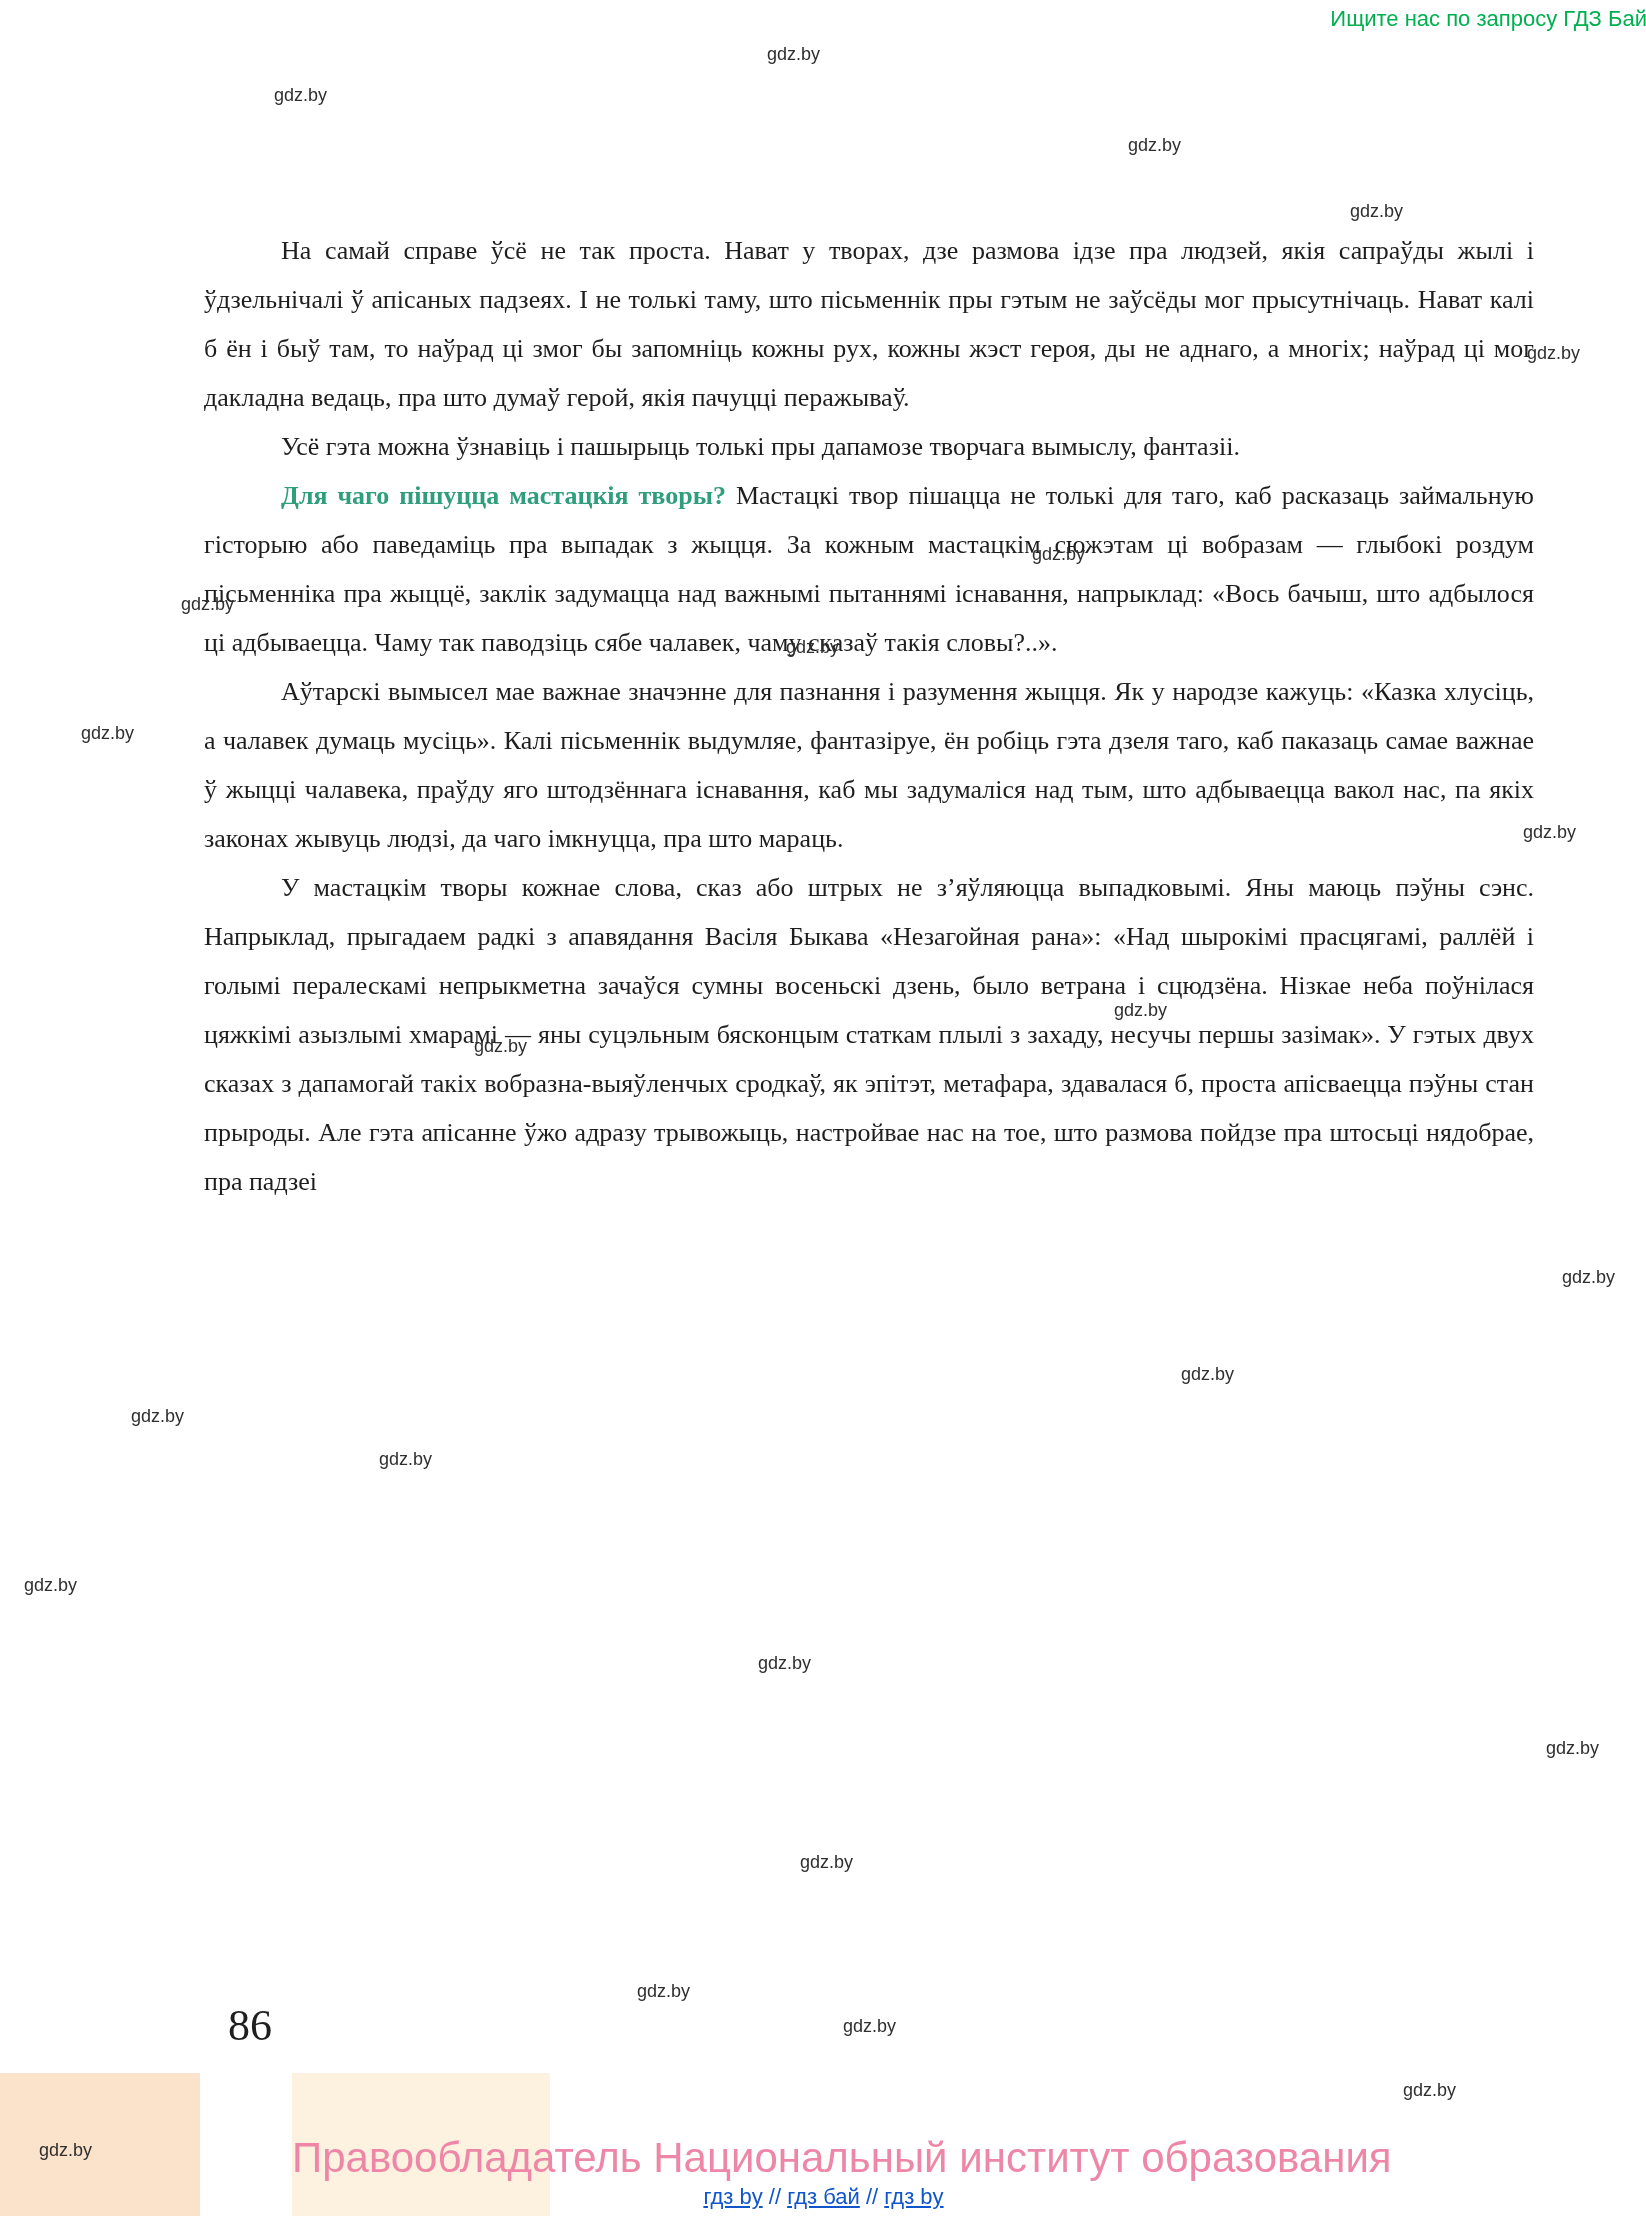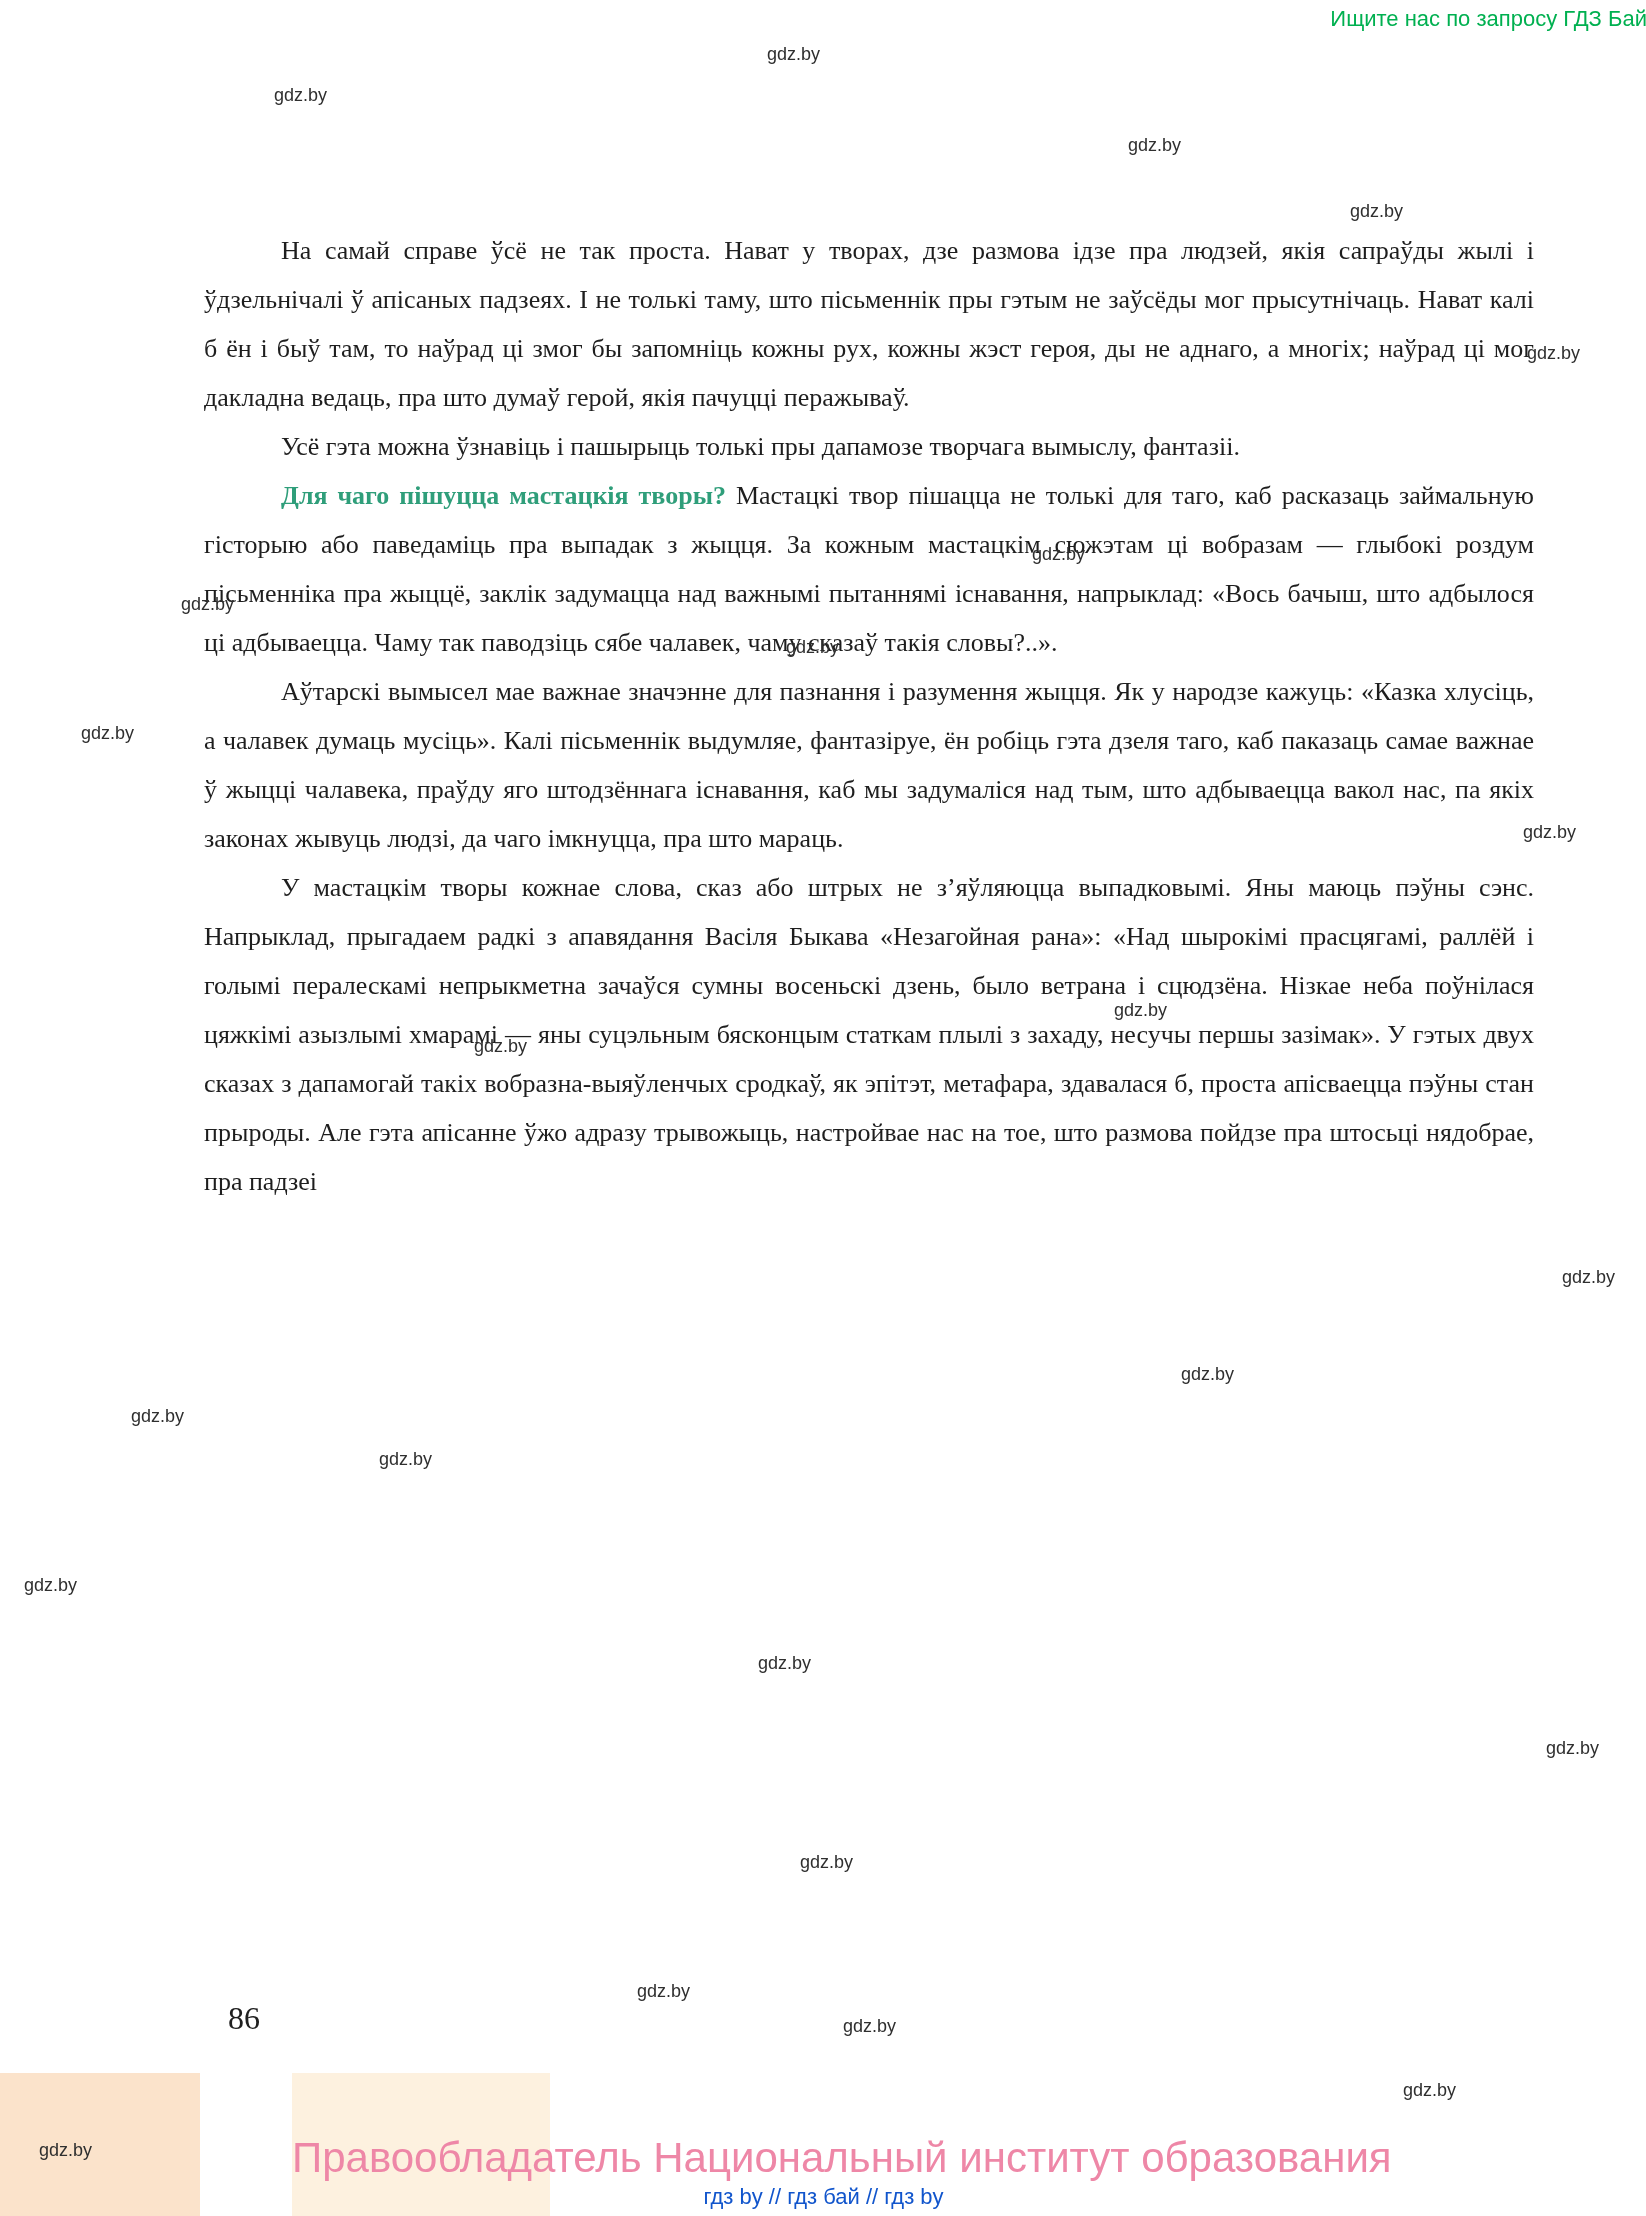--- a/index.html
+++ b/index.html
@@ -44,21 +44,21 @@
     text-align:justify;
     color:#1e1e1e;
     z-index:2;
     hyphens:auto;
   }
   .para{margin:0; text-indent:77px;}
   .lead{color:var(--heading-green); font-weight:bold;}
   .page-number{
     position:absolute;
     left:228px; top:2000px;
-    font-size:32px;
+    font-size:44px;
     color:#1f1f1f;
     z-index:3;
   }
   .artifact{position:absolute; z-index:1;}
   .artifact-left{left:0; top:2073px; width:200px; height:143px; background:#fbe3cb;}
   .artifact-band{left:292px; top:2073px; width:258px; height:143px; background:#fdf1df;}
   .copyright{
     position:absolute;
     left:292px; top:2110px;
     font-family:"Liberation Sans", sans-serif;
@@ -70,21 +70,21 @@
   }
   .footer-links{
     position:absolute;
     left:0; top:2184px; width:100%;
     text-align:center;
     font-family:"Liberation Sans", sans-serif;
     font-size:22px;
     color:var(--link-blue);
     z-index:4;
   }
-  .flink{color:var(--link-blue); cursor:pointer;}
+  .flink{color:var(--link-blue); text-decoration:underline; cursor:pointer;}
   .sep{color:var(--link-blue);}
 </style>
 </head>
 <body>
 
 <div class="page">
 
   <div class="banner">Ищите нас по запросу ГДЗ Бай</div>
 
   <div id="watermarks">

